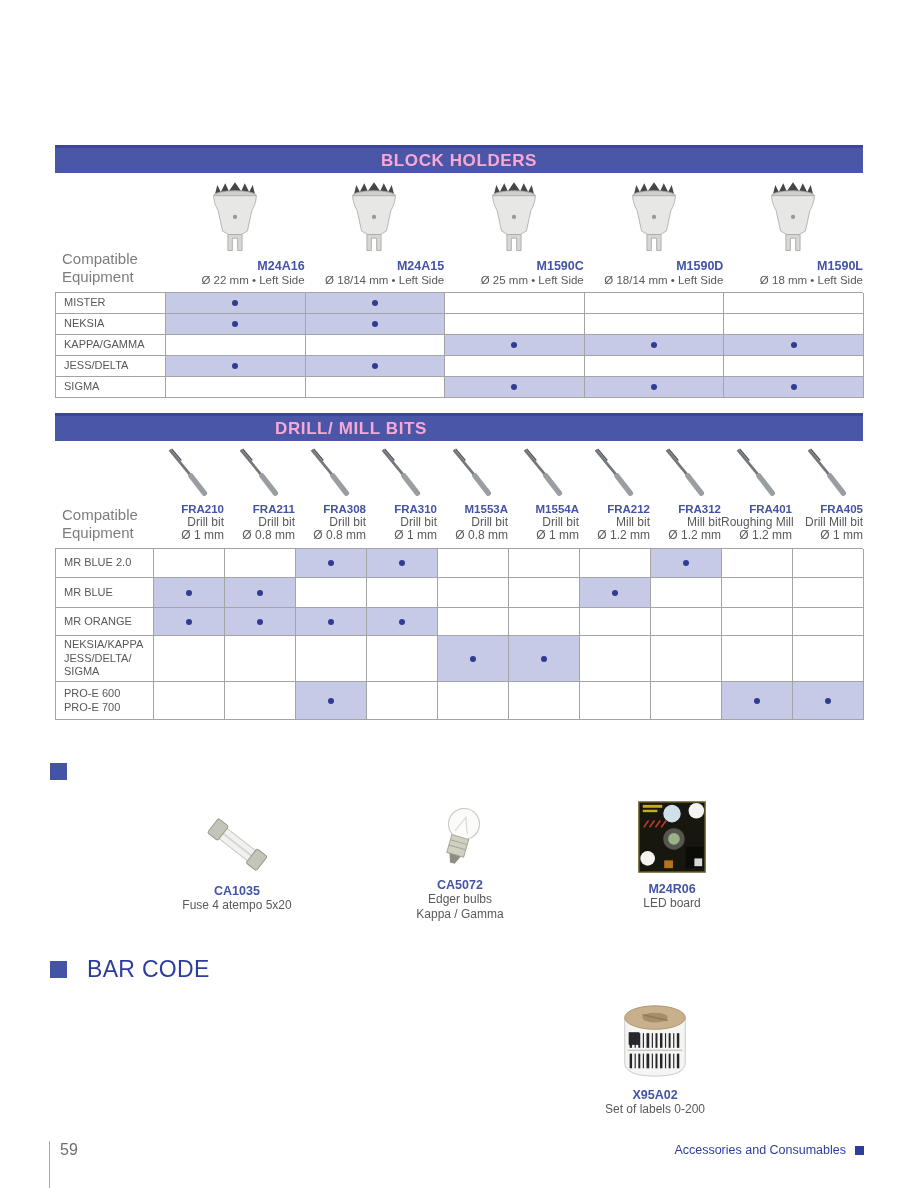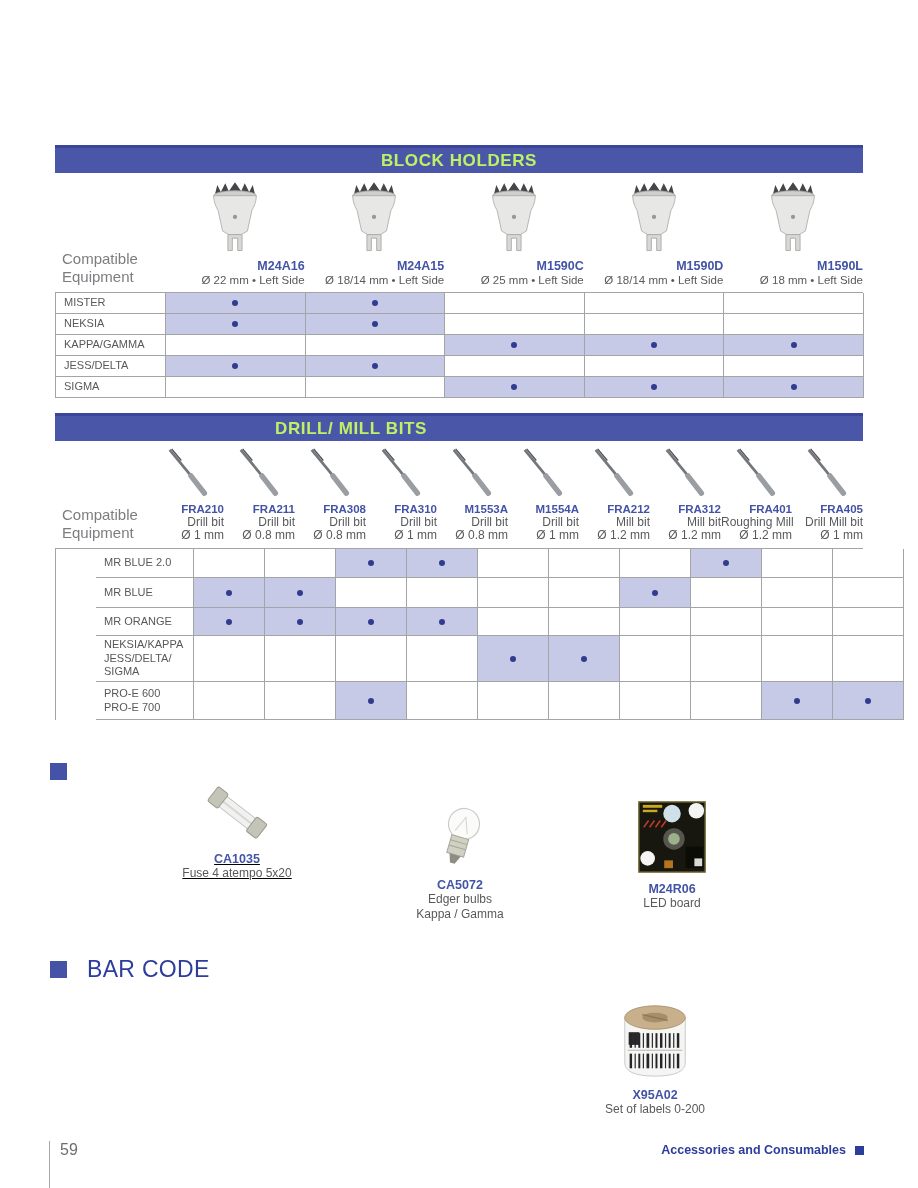--- a/index.html
+++ b/index.html
@@ -1,21 +1,21 @@
 <!DOCTYPE html>
 <html><head>
 <meta charset="utf-8">
 <style>
   html,body{margin:0;padding:0;}
   body{width:918px;height:1188px;background:#ffffff;font-family:"Liberation Sans",sans-serif;position:relative;overflow:hidden;}
   .page{position:absolute;inset:0;background:#fff;}
 
   
   .band{position:absolute;left:55px;width:808px;height:28px;background:#4a57a8;border-top:3px solid #3a459c;box-sizing:border-box;}
-  .band .band-title{position:absolute;top:50%;left:50%;transform:translate(-50%,-50%);color:#bef264;font-size:17px;font-weight:700;letter-spacing:.6px;white-space:nowrap;}
+  .band .band-title{position:absolute;top:50%;left:50%;transform:translate(-50%,-50%);color:#f9a8d4;font-size:17px;font-weight:700;letter-spacing:.6px;white-space:nowrap;}
   .band.band-offset .band-title{left:296px;}
 
   
   .prow{position:absolute;display:grid;}
   .pcell{display:flex;align-items:flex-end;justify-content:center;}
   .pcap{text-align:right;}
   .pcode{color:#4353a5;font-weight:700;font-size:12.5px;line-height:14px;}
   .pspec{color:#58595b;font-size:11.5px;line-height:13px;margin-top:1px;white-space:nowrap;}
   .drill .pcode{font-size:11.5px;line-height:13px;}
   .drill .pspec{font-size:12px;line-height:12.5px;margin-top:0;}
@@ -37,21 +37,21 @@
 
   
   .card{position:absolute;width:200px;text-align:center;}
   .card .cimg{display:flex;align-items:flex-end;justify-content:center;}
   .card .pcode{font-size:12.5px;margin-top:6px;}
   .card .cdesc{color:#58595b;font-size:12px;line-height:15px;}
 
   
   .footer-rule{position:absolute;left:49px;top:1141px;width:1px;height:47px;background:#a6a8aa;}
   .page-number{position:absolute;left:60px;top:1141px;font-size:16px;color:#6d6e71;text-align:right;}
-  .footer-right{position:absolute;top:1143px;right:54px;display:flex;align-items:center;color:#2d3d9b;font-size:12.5px;font-weight:700;}
+  .footer-right{position:absolute;top:1143px;right:54px;display:flex;align-items:center;color:#2d3d9b;font-size:12.5px;font-weight:400;}
   .footer-square{width:9px;height:9px;background:#2d3d9b;margin-left:9px;}
 </style>
 </head>
 <body>
 
 <div class="page">
 
   <div class="band" style="top:145px;">
     <span class="band-title">BLOCK HOLDERS</span>
   </div>
@@ -311,21 +311,21 @@
         <div class="pspec">Roughing Mill</div>
         <div class="pspec">Ø 1.2 mm</div>
       </div>
       <div class="pcap">
         <div class="pcode">FRA405</div>
         <div class="pspec">Drill Mill bit</div>
         <div class="pspec">Ø 1 mm</div>
       </div>
     </div>
 
-  <div class="matrix" id="dr-matrix" style="top:548px;padding-left:40px;">
+  <div class="matrix" id="dr-matrix" style="top:548px;">
       <div class="mcell mlabel">MR BLUE 2.0</div>
       <div class="mcell"></div>
       <div class="mcell"></div>
       <div class="mcell hl">
         <span class="dot"></span>
       </div>
       <div class="mcell hl">
         <span class="dot"></span>
       </div>
       <div class="mcell"></div>
@@ -406,21 +406,21 @@
       </div>
       <div class="mcell hl">
         <span class="dot"></span>
       </div>
     </div>
 
   <div class="section-title" style="top:763px;">
     <span class="title-square"></span>
   </div>
 
-  <div class="card" style="left:137px;top:778px;text-decoration:underline;">
+  <div class="card" style="left:137px;top:810px;">
     <div class="cimg" style="height:68px;">
         <svg width="66" height="64" viewBox="0 0 66 64">
           <g transform="rotate(38 33 31)">
             <rect x="9" y="24" width="48" height="13" rx="3" fill="#f1f1ef" stroke="#c6c6c4"></rect>
             <line x1="15" y1="30.5" x2="51" y2="30.5" stroke="#d6d6d4" stroke-width="2"></line>
             <rect x="2" y="21.5" width="13" height="18" rx="2" fill="#c4c4b8" stroke="#98988c"></rect>
             <rect x="51" y="21.5" width="13" height="18" rx="2" fill="#c4c4b8" stroke="#98988c"></rect>
           </g>
         </svg>
       </div>

